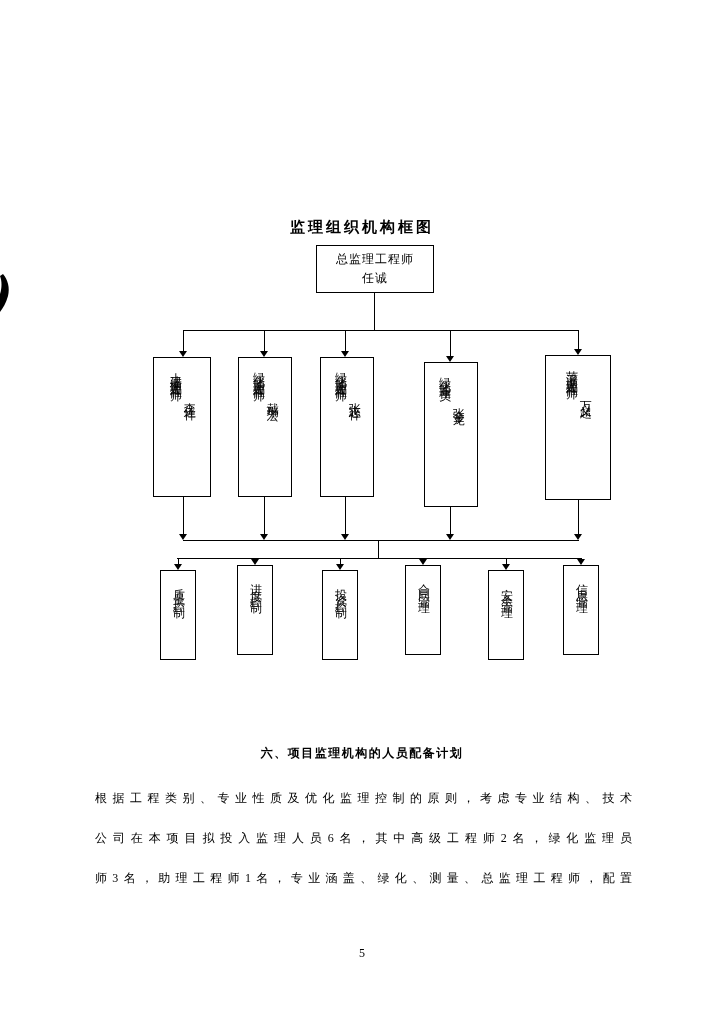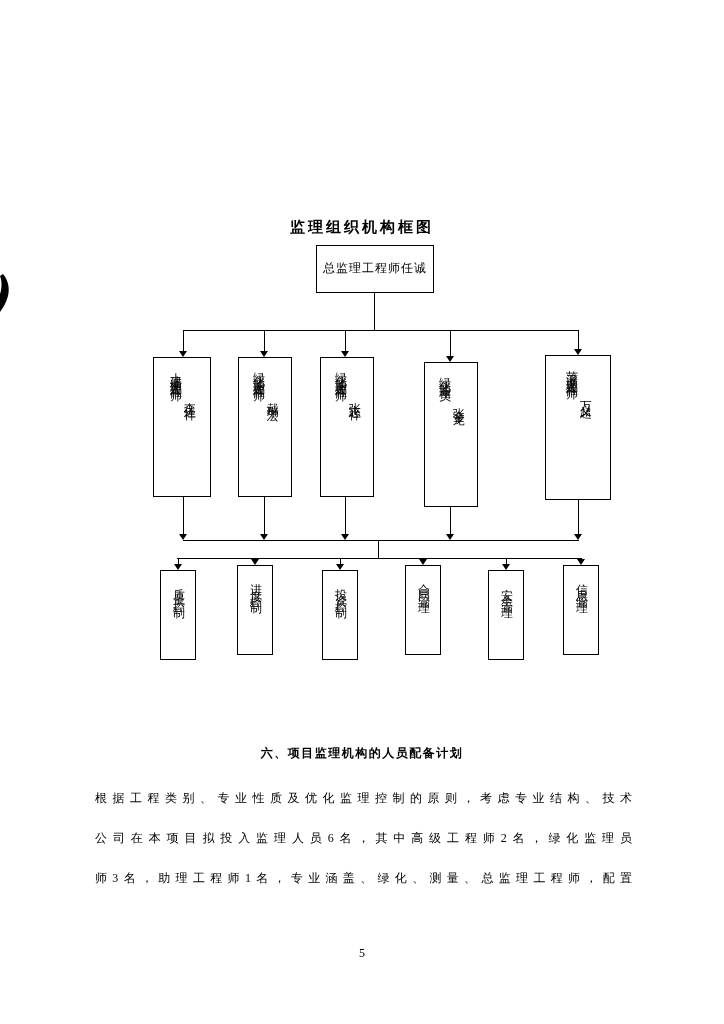--- a/index.html
+++ b/index.html
@@ -13,21 +13,21 @@
     font-family:"Liberation Serif","DejaVu Serif",serif;
     overflow:hidden;
   }
   .diagram-title {
     position:absolute; top:178px; left:0; width:724px;
     text-align:center; font-weight:bold; font-size:15px; letter-spacing:3px;margin-top:40px;
   }
   .box { position:absolute; border:1px solid #000; background:#fff; }
   .topbox {
     left:316px; top:245px; width:118px; height:48px;
-    display:flex; flex-direction:row; align-items:center; justify-content:center;
+    display:flex; flex-direction:column; align-items:center; justify-content:center;
     font-size:12px; letter-spacing:1px; line-height:1.6;
   }
   .vbox { display:flex; flex-direction:row; justify-content:center; padding-top:5px; }
   .vt {
     writing-mode:vertical-lr; text-orientation:upright;
     font-size:12px; letter-spacing:3px; line-height:1.15;
   }
   .vt.name { margin-top:30px; }
   .smallbox { display:flex; justify-content:center; padding-top:8px; }
   .smallbox .vt { letter-spacing:6px; }

